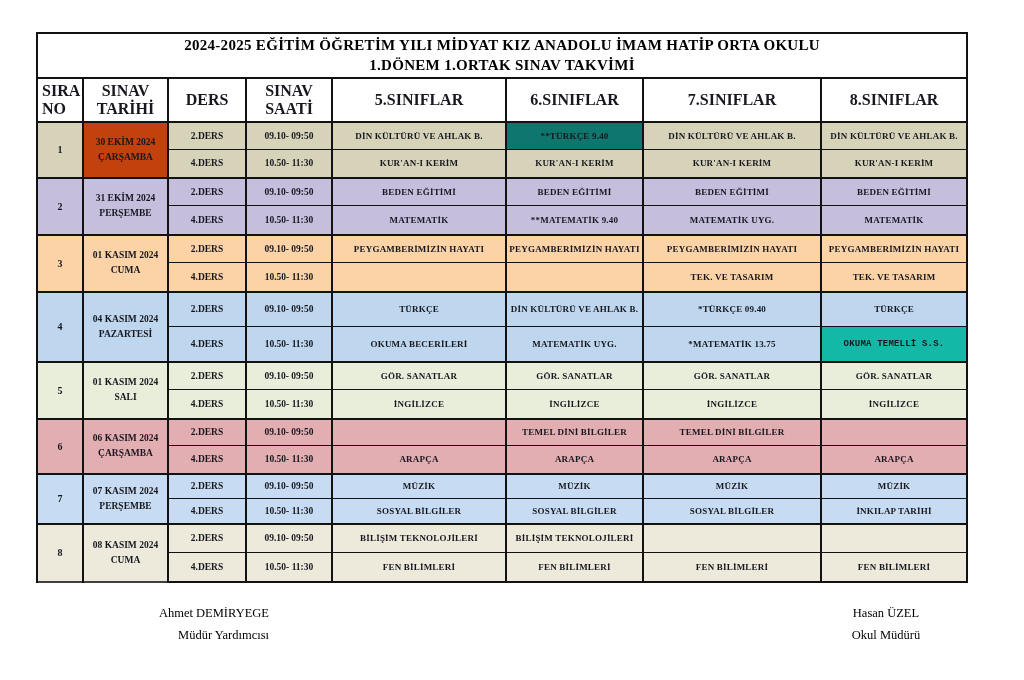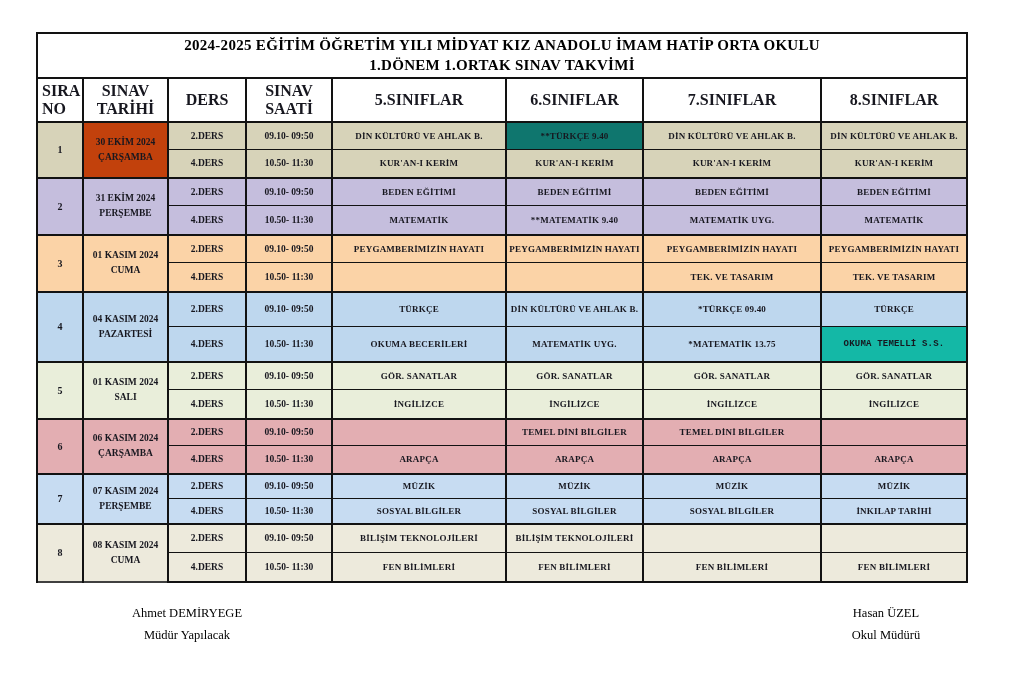--- a/index.html
+++ b/index.html
@@ -33,21 +33,21 @@
   td.c-no   { font-size:10px; }
   td.c-date { font-size:9.5px; line-height:1.55; }
   td.c-ders { font-size:9.5px; white-space:nowrap; }
   td.c-saat { font-size:9.5px; white-space:nowrap; }
   td.c-cls  { font-size:9px; white-space:nowrap; letter-spacing:.2px; }
 
   tr.row-a > td { border-bottom-width:1px; }
   tr.row-b > td { border-top-width:1px; }
 
   .footer-block { position:absolute; color:#000; font-size:12.5px; line-height:22px; }
-  .footer-left  { left:97px;  top:602px; width:180px; text-align:center; }
+  .footer-left  { left:89px;  top:602px; width:180px; text-align:right; }
   .footer-center{ left:335px; top:602px; width:470px; text-align:left; }
   .footer-right { left:836px; top:602px; width:100px; text-align:center; }
 </style>
 </head>
 <body>
 
 <div class="sheet">
 
   <table class="schedule">
     <colgroup>
@@ -245,21 +245,21 @@
           <td class="c-cls" style="background: rgb(237, 234, 220);">FEN BİLİMLERİ</td>
           <td class="c-cls" style="background: rgb(237, 234, 220);">FEN BİLİMLERİ</td>
           <td class="c-cls" style="background: rgb(237, 234, 220);">FEN BİLİMLERİ</td>
           <td class="c-cls" style="background: rgb(237, 234, 220);">FEN BİLİMLERİ</td>
         </tr>
       </tbody>
   </table>
 
   <div class="footer-block footer-left">
     <div>Ahmet DEMİRYEGE</div>
-    <div>Müdür Yapılacak</div>
+    <div>Müdür Yardımcısı</div>
   </div>
 
 
   <div class="footer-block footer-right">
     <div>Hasan ÜZEL</div>
     <div>Okul Müdürü</div>
   </div>
 
 </div>
 

